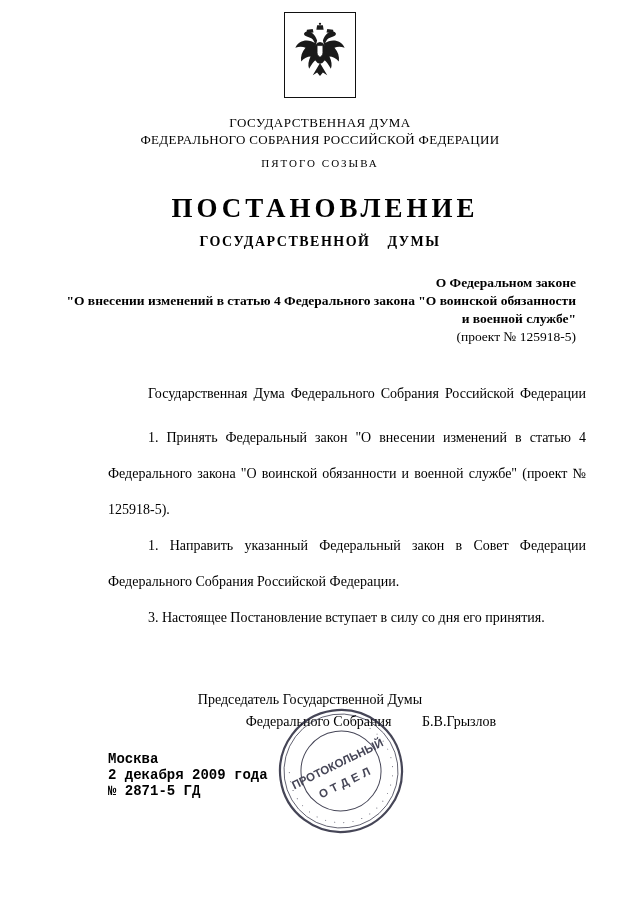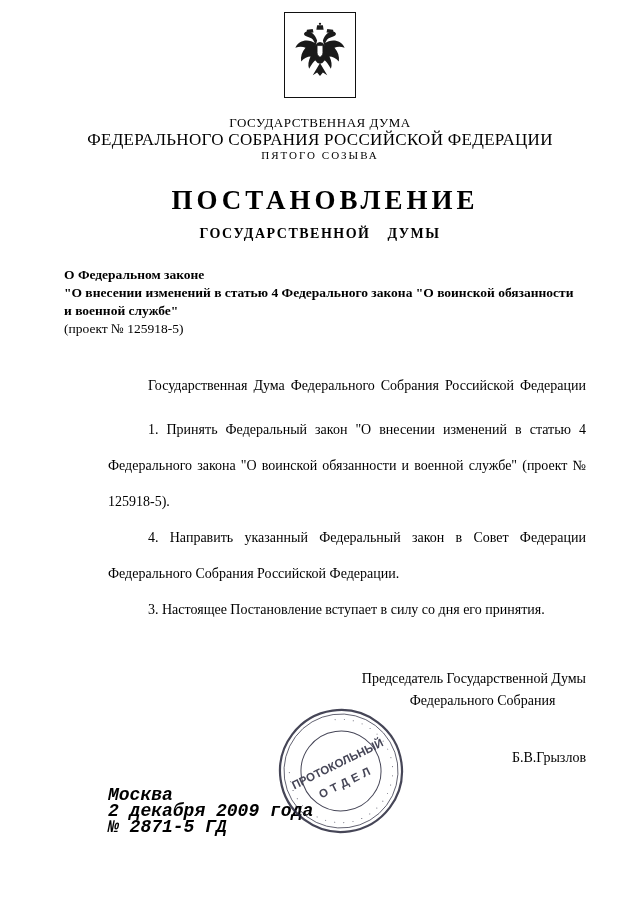--- a/index.html
+++ b/index.html
@@ -18,42 +18,42 @@
     margin:12px auto 0 auto;
     border:1.5px solid #111;
     box-sizing:border-box;
     display:flex; align-items:center; justify-content:center;
   }
   .arms-box svg { display:block; }
 
   
   .org { margin-top:16px; text-align:center; }
   .org-line1 { font-size:13px; letter-spacing:0.5px; line-height:17px; }
-  .org-line2 { font-size:17px; letter-spacing:0.3px; line-height:17px; }
-  .org-line3 { font-size:11px; letter-spacing:2px; line-height:15px; margin-top:0; }
+  .org-line2 { font-size:13px; letter-spacing:0.3px; line-height:17px; }
+  .org-line3 { font-size:11px; letter-spacing:2px; line-height:15px; margin-top:8px; }
 
   
   .doc-title {
     margin:22px 0 0 0;
     text-align:center;
     font-size:27px; font-weight:bold; letter-spacing:4px;
     line-height:30px;
     padding-left:10px;
   }
   .doc-subtitle {
     margin:7px 0 0 0;
     text-align:center;
     font-size:14px; font-weight:bold; letter-spacing:1.5px; word-spacing:12px;
     line-height:24px;
   }
 
   
   .subject {
     margin:20px 44px 0 44px;
-    text-align:left;
+    text-align:right;
     font-size:13.5px; font-weight:bold;
     line-height:18px;
   }
   .subject .project { font-weight:normal; }
 
   
   .body-block {
     margin:30px 34px 0 88px;
     font-size:14px;
     line-height:36px;
@@ -69,32 +69,32 @@
     margin:0;
     font-weight:bold;
     text-align:left;
   }
   .body-block p.item { margin:0; text-indent:40px; }
   .body-block p.item.first { margin-top:8px; }
 
   
   .sig-row {
     margin:40px 34px 0 88px;
-    display:flex; justify-content:flex-end; align-items:flex-end;
-    font-size:14px; line-height:22px;flex-direction:column;
+    display:flex; justify-content:center; align-items:flex-end;
+    font-size:14px; line-height:22px;
   }
   .sig-left .ind { padding-left:48px; }
   .sig-name { font-size:14px; white-space:nowrap;margin-top:35px; }
 
   
   .footer {
     margin:18px 0 0 88px;
     font-family:"Liberation Mono", monospace;
     font-weight:bold;
-    font-size:18px; line-height:16px;font-style:italic;
+    font-size:14px; line-height:16px;
   }
 
   
   .stamp {
     position:absolute;
     left:256px; top:706px;
     width:130px; height:130px;
     transform:rotate(-8deg);
     opacity:0.85;
     pointer-events:none;
@@ -143,21 +143,21 @@
 
   <div class="subject">
     <div>О Федеральном законе</div>
     <div>"О внесении изменений в статью 4 Федерального закона "О воинской обязанности и военной службе"</div>
     <div class="project">(проект № 125918-5)</div>
   </div>
 
   <div class="body-block">
     <p class="intro">Государственная Дума Федерального Собрания Российской Федерации</p>
     <p class="item first">1. Принять Федеральный закон "О внесении изменений в статью 4 Федерального закона "О воинской обязанности и военной службе" (проект № 125918-5).</p>
-    <p class="item">4. Направить указанный Федеральный закон в Совет Федерации Федерального Собрания Российской Федерации.</p>
+    <p class="item">1. Направить указанный Федеральный закон в Совет Федерации Федерального Собрания Российской Федерации.</p>
     <p class="item">3. Настоящее Постановление вступает в силу со дня его принятия.</p>
   </div>
 
   <div class="sig-row">
     <div class="sig-left">
       <div>Председатель Государственной Думы</div>
       <div class="ind">Федерального Собрания</div>
     </div>
     <div class="sig-name">Б.В.Грызлов</div>
   </div>

